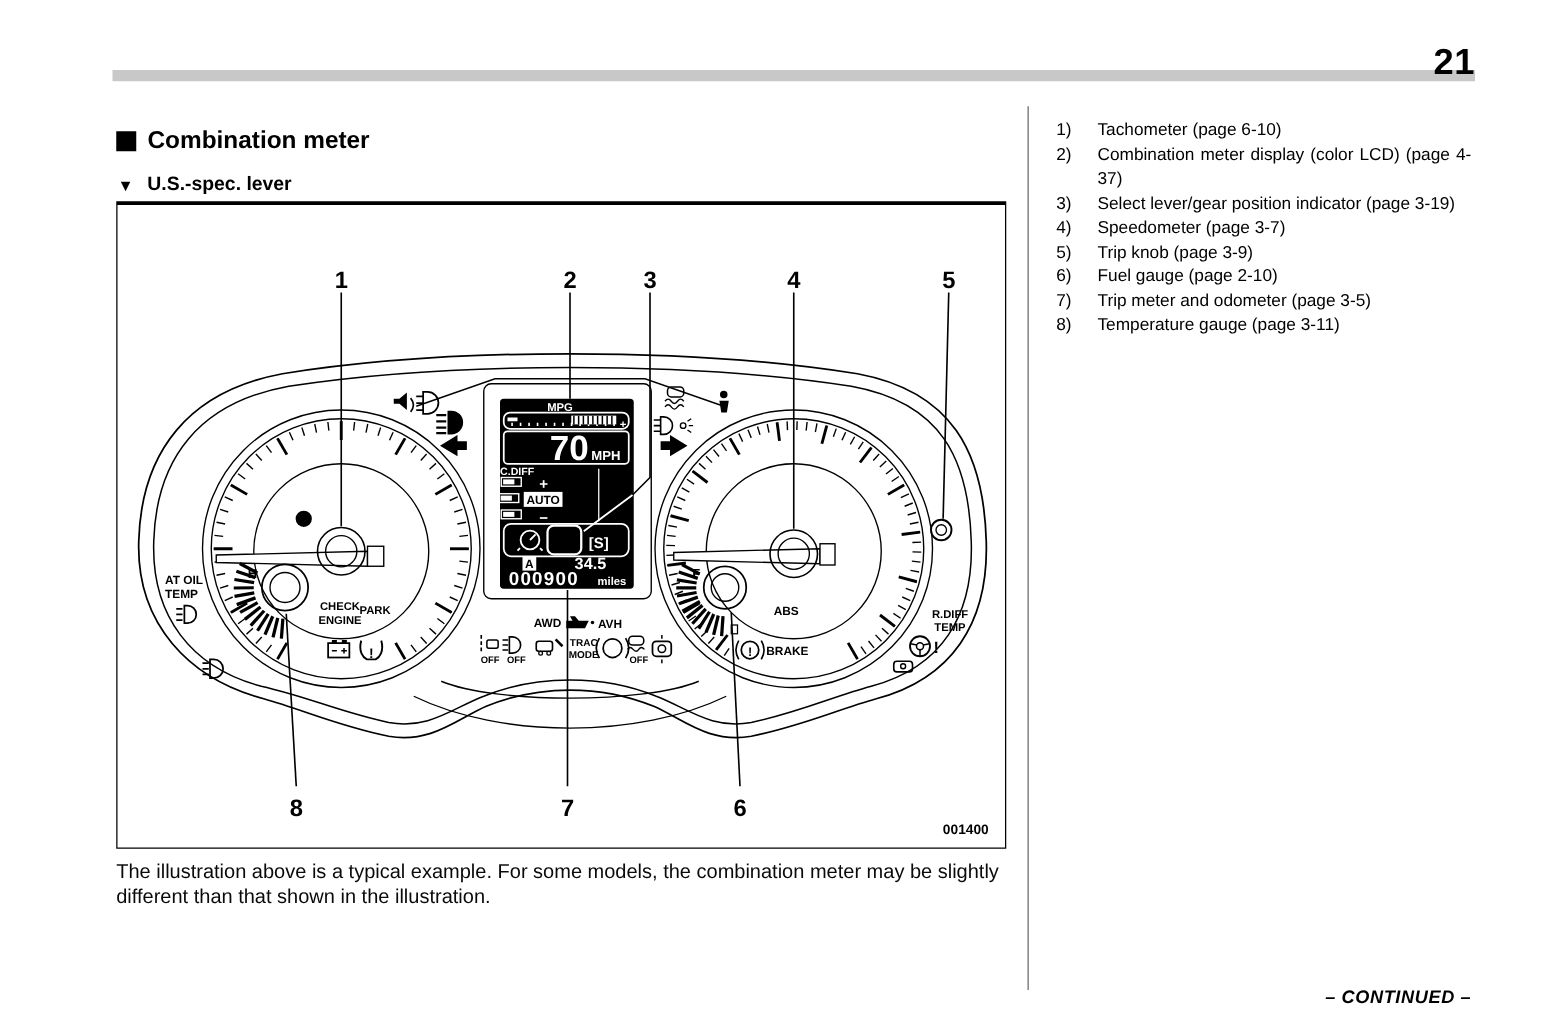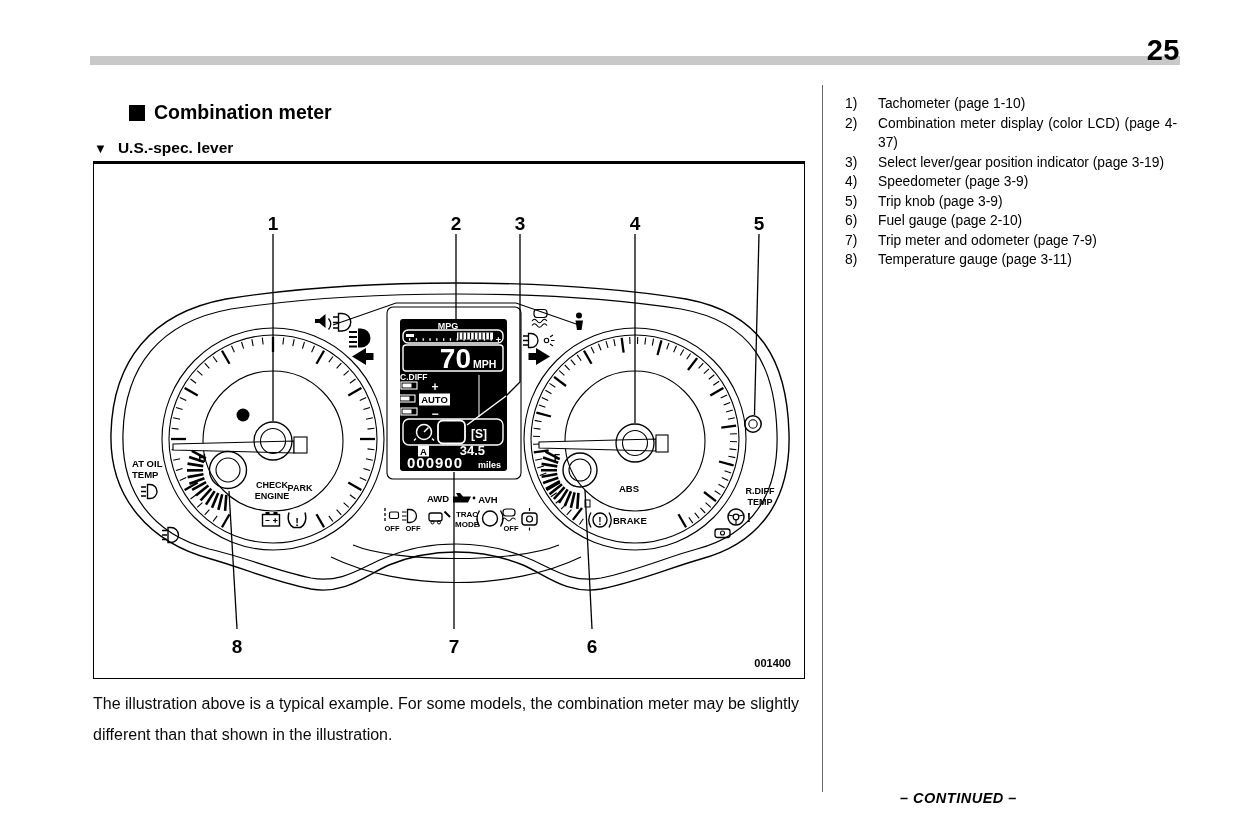--- a/index.html
+++ b/index.html
@@ -3,43 +3,43 @@
 <meta charset="utf-8">
 <style>
   html,body{margin:0;padding:0;}
   body{
     width:1241px;height:827px;position:relative;background:#fff;
     font-family:"Liberation Sans",sans-serif;color:#000;overflow:hidden;
   }
   .abs{position:absolute;}
   #topbar{left:90px;top:56px;width:1090px;height:9px;background:#c8c8c8;}
   #pagenum{left:1080px;top:34px;width:100px;text-align:right;font-size:29px;font-weight:bold;letter-spacing:0.5px;}
-  #title{left:93px;top:101px;font-size:19.5px;font-weight:bold;display:flex;align-items:center;gap:9px;margin-left:36px;}
+  #title{left:93px;top:101px;font-size:19.5px;font-weight:bold;display:flex;align-items:center;gap:9px;}
   #title .sq{width:16px;height:16px;background:#000;display:inline-block;}
   #subtitle{left:94px;top:139px;font-size:15.5px;font-weight:bold;display:flex;align-items:center;gap:11px;}
   #subtitle .tri{font-size:13px;}
   #figframe{left:93px;top:161px;width:710px;height:514px;border:1.6px solid #000;border-top:3px solid #000;background:#fff;}
   #figframe svg{display:block;}
-  #caption{left:93px;top:688px;width:715px;font-size:16px;line-height:31px;color:#0a0a0a;}
+  #caption{left:93px;top:688px;width:715px;font-size:16px;line-height:20px;color:#0a0a0a;}
   #rightcol{left:845px;top:94px;width:332px;font-size:13.8px;line-height:19.5px;}
   .li{display:flex;}
   .li .num{width:33px;flex:0 0 33px;}
   .li .txt{flex:1;text-align:justify;}
   #divider{left:822px;top:85px;width:1px;height:707px;background:#6a6a6a;}
-  #footer{left:900px;top:790px;width:277px;font-size:14.5px;font-weight:bold;font-style:italic;letter-spacing:0.5px;}
+  #footer{left:900px;top:790px;width:277px;text-align:right;font-size:14.5px;font-weight:bold;font-style:italic;letter-spacing:0.5px;}
   
   text{font-family:"Liberation Sans",sans-serif;font-weight:bold;fill:#000;}
   .w{fill:#fff;}
   .ln{stroke:#000;fill:none;}
 </style>
 </head>
 <body>
 
 <div id="topbar" class="abs"></div>
-<div id="pagenum" class="abs">25</div>
+<div id="pagenum" class="abs">21</div>
 
 <div id="title" class="abs">
   <span class="sq"></span>
   <span>Combination meter</span>
 </div>
 <div id="subtitle" class="abs">
   <span class="tri">▼</span>
   <span>U.S.-spec. lever</span>
 </div>
 
@@ -469,45 +469,45 @@
 
   <text x="790" y="666" font-size="11" font-weight="normal" text-anchor="end">001400</text>
 </svg>
 </div>
 
 <div id="caption" class="abs">The illustration above is a typical example. For some models, the combination meter may be slightly different than that shown in the illustration.</div>
 
 <div id="rightcol" class="abs">
   <div class="li">
       <span class="num">1)</span>
-      <span class="txt">Tachometer (page 1-10)</span>
+      <span class="txt">Tachometer (page 6-10)</span>
     </div>
   <div class="li">
       <span class="num">2)</span>
       <span class="txt">Combination meter display (color LCD) (page 4-37)</span>
     </div>
   <div class="li">
       <span class="num">3)</span>
       <span class="txt">Select lever/gear position indicator (page 3-19)</span>
     </div>
   <div class="li">
       <span class="num">4)</span>
-      <span class="txt">Speedometer (page 3-9)</span>
+      <span class="txt">Speedometer (page 3-7)</span>
     </div>
   <div class="li">
       <span class="num">5)</span>
       <span class="txt">Trip knob (page 3-9)</span>
     </div>
   <div class="li">
       <span class="num">6)</span>
       <span class="txt">Fuel gauge (page 2-10)</span>
     </div>
   <div class="li">
       <span class="num">7)</span>
-      <span class="txt">Trip meter and odometer (page 7-9)</span>
+      <span class="txt">Trip meter and odometer (page 3-5)</span>
     </div>
   <div class="li">
       <span class="num">8)</span>
       <span class="txt">Temperature gauge (page 3-11)</span>
     </div>
 </div>
 
 <div id="divider" class="abs"></div>
 <div id="footer" class="abs">– CONTINUED –</div>
 

